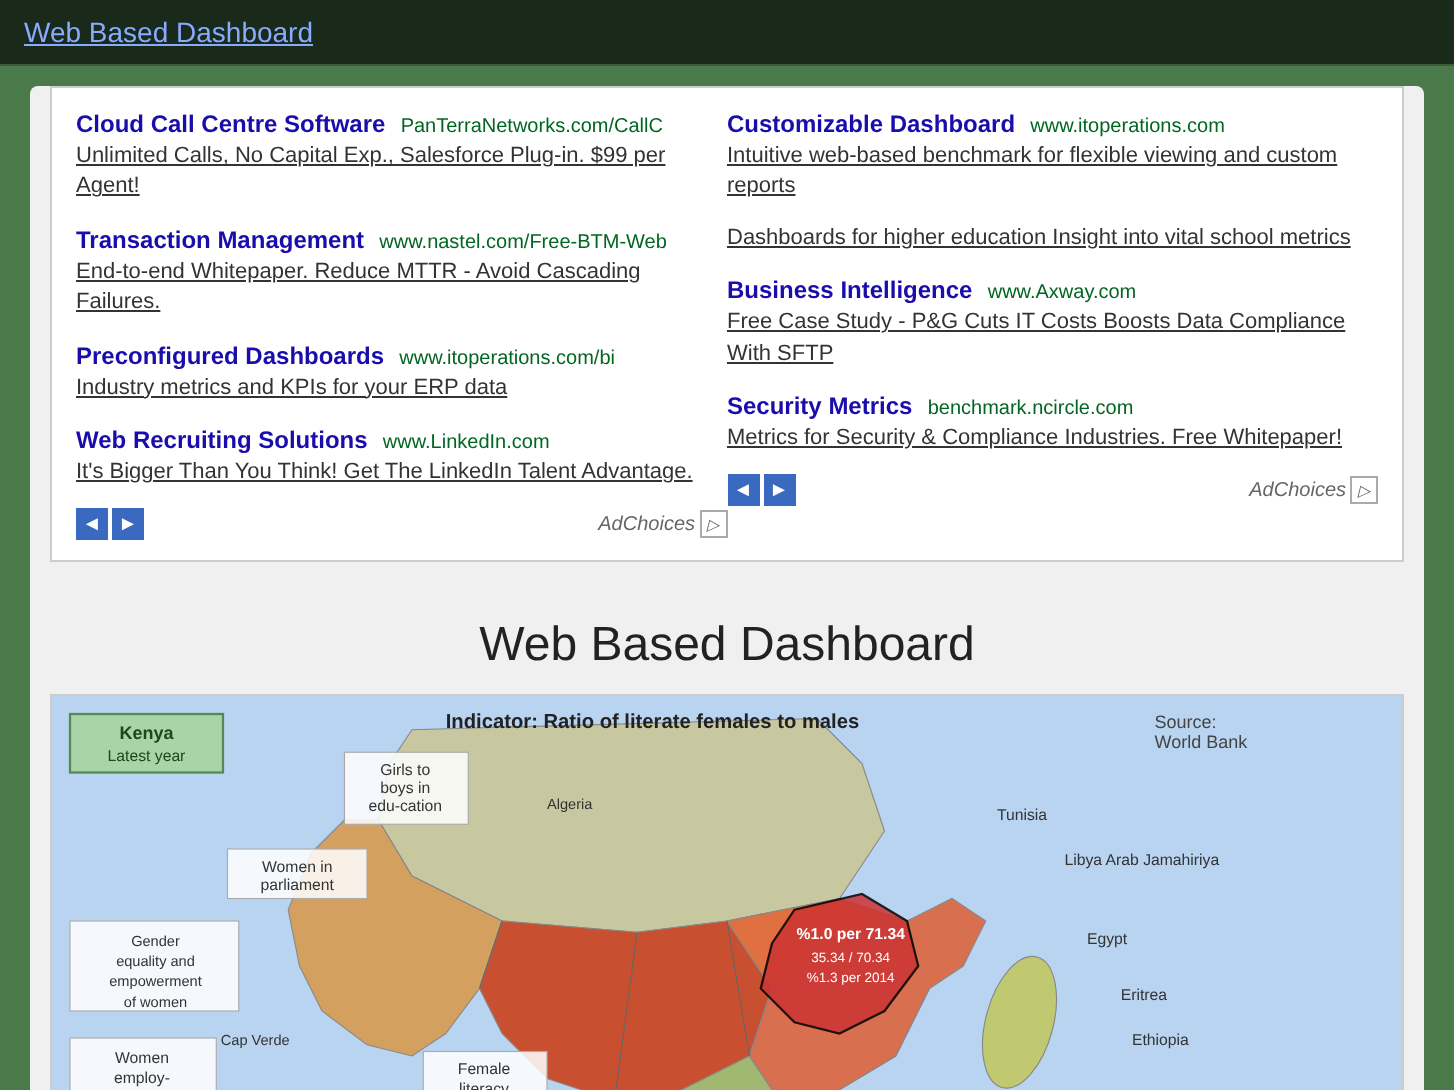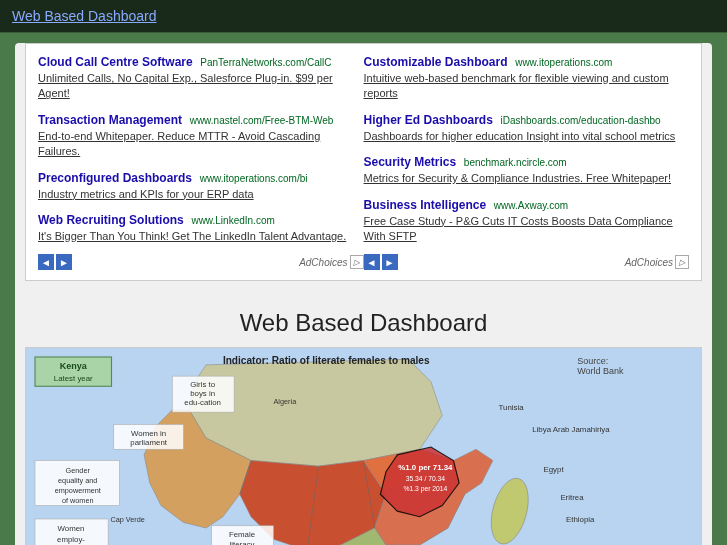--- a/index.html
+++ b/index.html
@@ -173,39 +173,35 @@
 
     <div class="ad-column">
       <div class="ad-item">
         <div>
           <a class="ad-link" href="#">Customizable Dashboard</a>
           <span class="ad-url">www.itoperations.com</span>
         </div>
         <div class="ad-desc">Intuitive web-based benchmark for flexible viewing and custom reports</div>
       </div>
       <div class="ad-item">
-        <div>
-          <a class="ad-link" href="#">Higher Ed Dashboards</a>
-          <span class="ad-url">iDashboards.com/education-dashbo</span>
-        </div>
         <div class="ad-desc">Dashboards for higher education Insight into vital school metrics</div>
+      </div>
+      <div class="ad-item">
+        <div>
+          <a class="ad-link" href="#">Business Intelligence</a>
+          <span class="ad-url">www.Axway.com</span>
+        </div>
+        <div class="ad-desc">Free Case Study - P&amp;G Cuts IT Costs Boosts Data Compliance With SFTP</div>
       </div>
       <div class="ad-item">
         <div>
           <a class="ad-link" href="#">Security Metrics</a>
           <span class="ad-url">benchmark.ncircle.com</span>
         </div>
         <div class="ad-desc">Metrics for Security &amp; Compliance Industries. Free Whitepaper!</div>
-      </div>
-      <div class="ad-item">
-        <div>
-          <a class="ad-link" href="#">Business Intelligence</a>
-          <span class="ad-url">www.Axway.com</span>
-        </div>
-        <div class="ad-desc">Free Case Study - P&amp;G Cuts IT Costs Boosts Data Compliance With SFTP</div>
       </div>
       <div class="ad-footer">
         <button class="nav-btn">◄</button>
         <button class="nav-btn">►</button>
         <div class="ad-choices">
           <span>AdChoices</span>
           <span class="ad-choices-icon">▷</span>
         </div>
       </div>
     </div>

